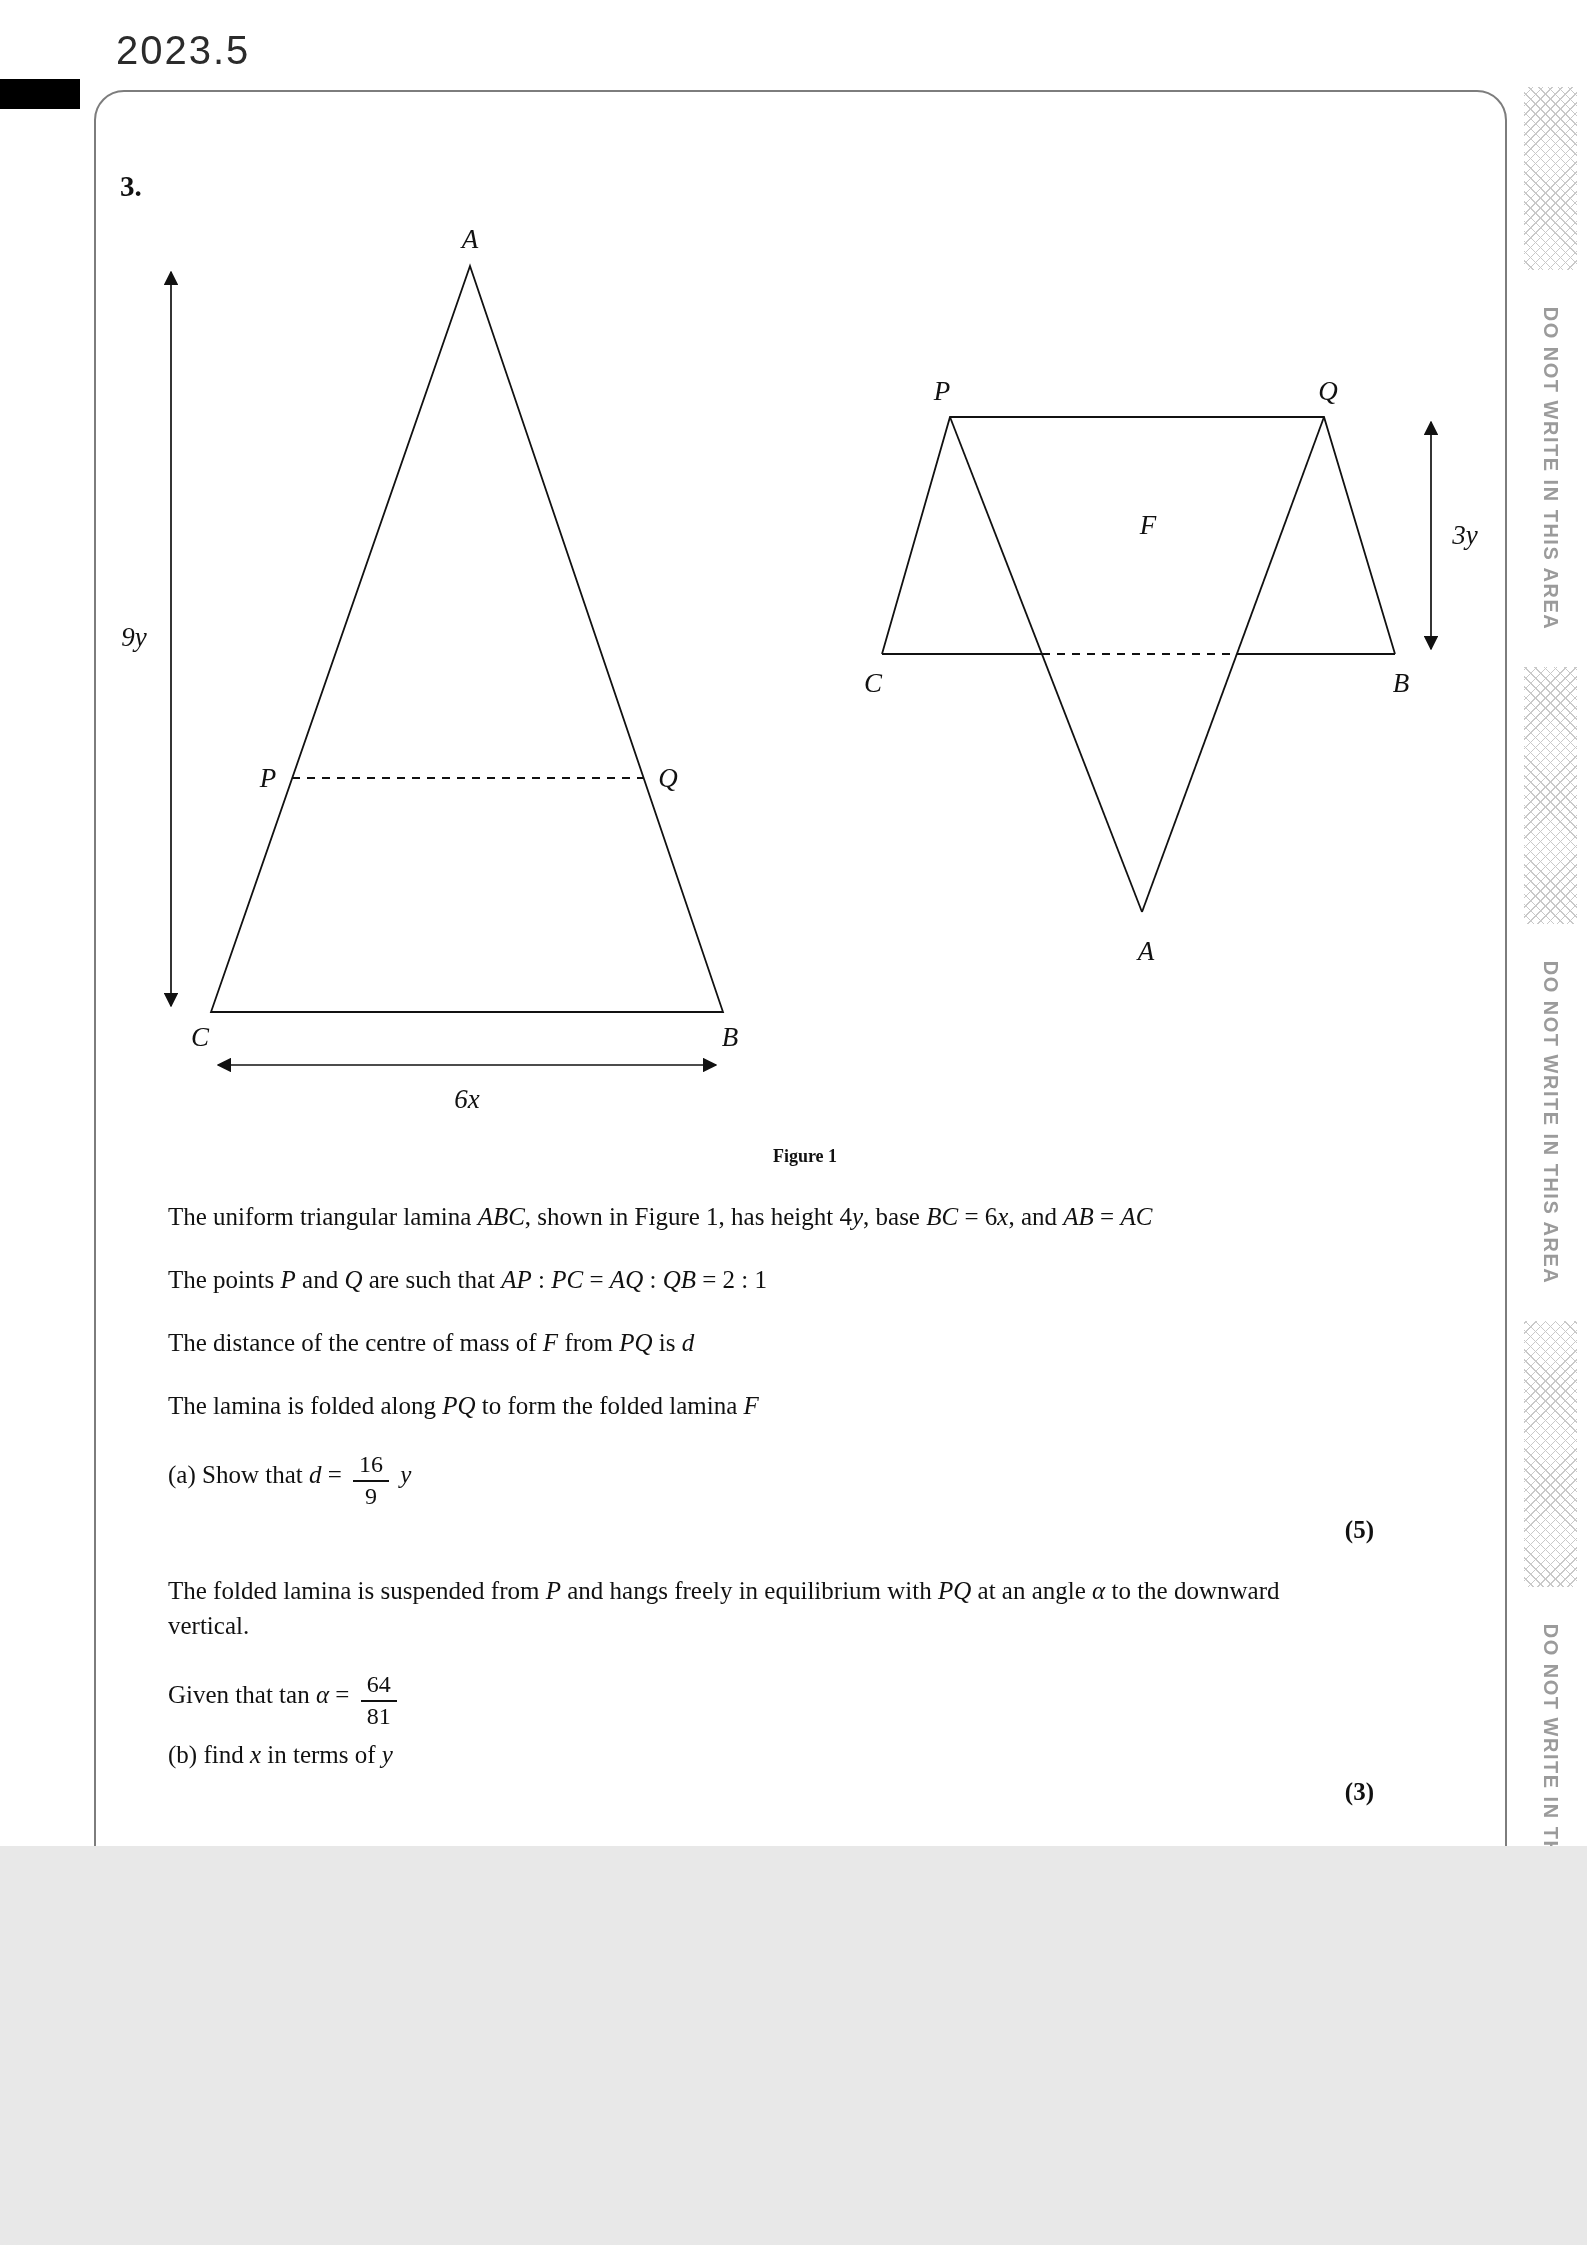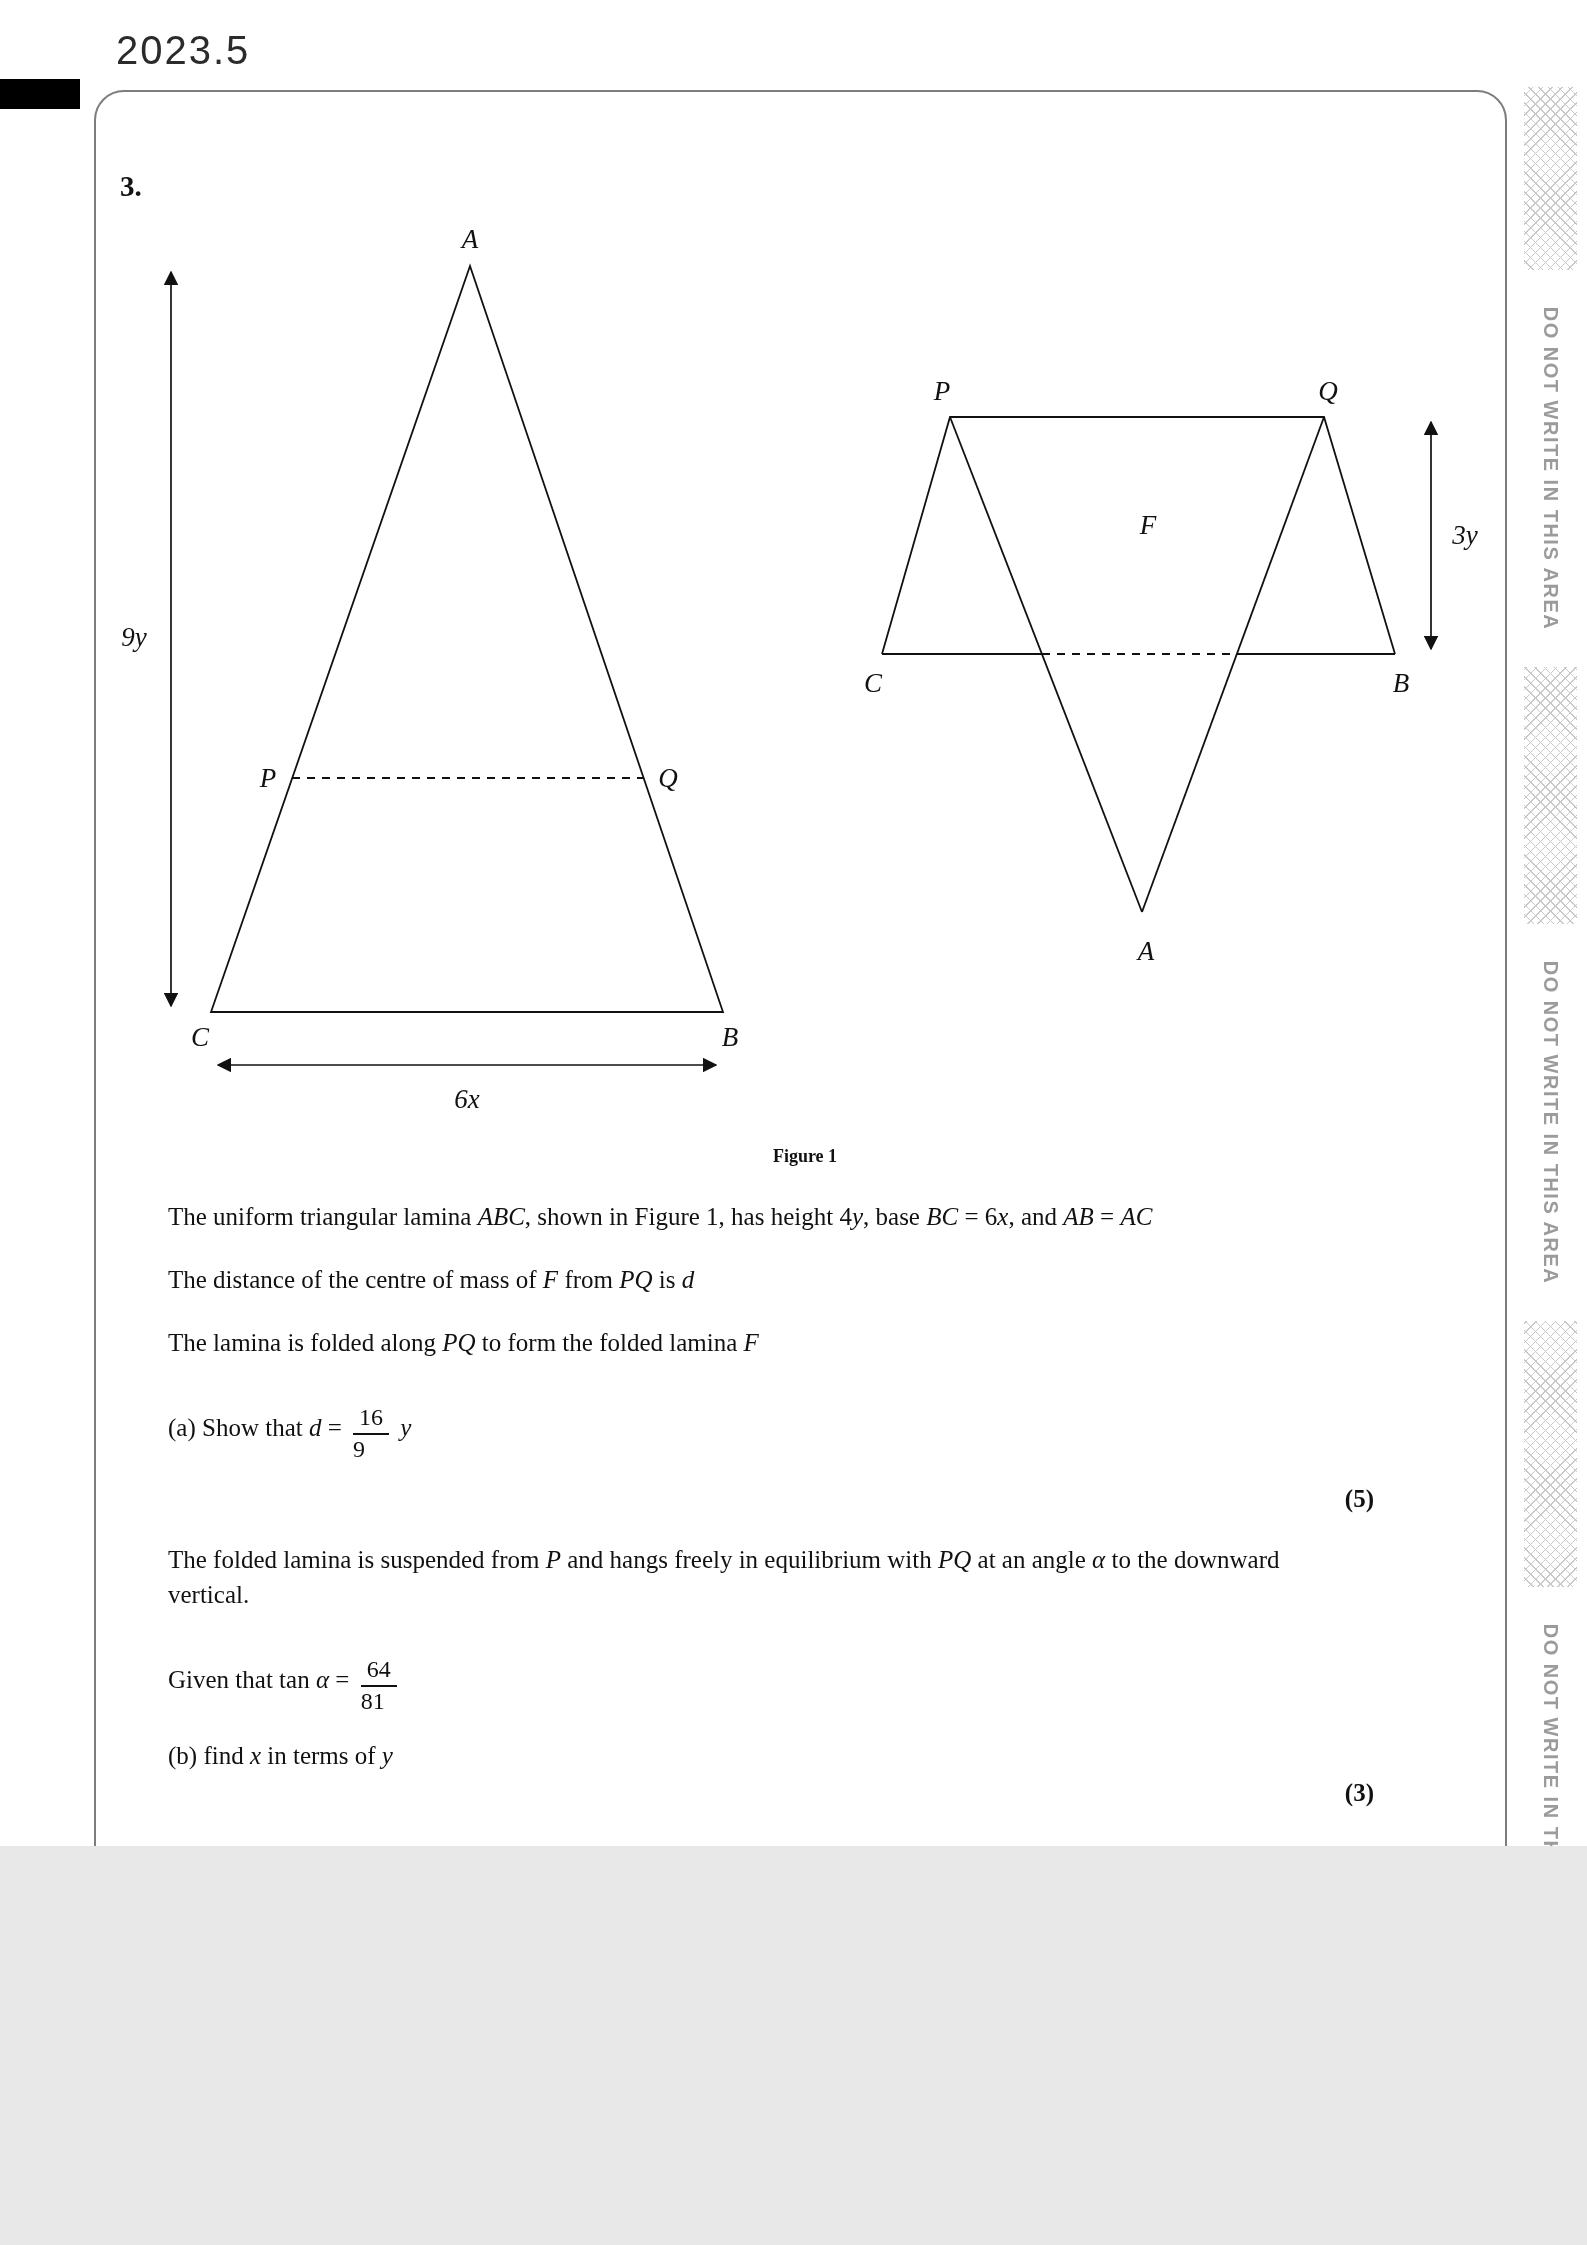--- a/index.html
+++ b/index.html
@@ -24,22 +24,22 @@
   .figure-svg{position:absolute;left:0;top:0;width:1409px;height:1060px;}
   .fig-label text{font-family:"Liberation Serif",serif;font-style:italic;font-size:27px;
                   fill:#111;text-anchor:middle;}
 
   
   .content{position:absolute;left:72px;top:1052px;width:1218px;font-size:25px;line-height:1.4;}
   .caption{text-align:center;font-weight:bold;font-size:18px;margin:0 0 30px 0;padding-left:56px;}
   .para{margin:0 0 28px 0;max-width:1152px;}
   .para.tight{margin-bottom:6px;}
   .it{font-style:italic;}
-  .frac{display:inline-block;vertical-align:-0.85em;text-align:left;line-height:1.15;
-        margin:16px 5px;font-size:24px;}
+  .frac{display:inline-block;vertical-align:-0.85em;text-align:center;line-height:1.15;
+        margin:0 5px;font-size:24px;}
   .frac .num{display:block;border-bottom:2px solid #111;padding:0 6px 1px;}
   .frac .den{display:block;padding-top:1px;}
   .mark{text-align:right;font-weight:bold;font-size:25px;margin:-4px 12px 26px 0;}
 
   
   .dnw-strip{position:absolute;left:1524px;top:87px;width:53px;height:2085px;background-color:#fff;
     background-image:
       repeating-linear-gradient(45deg,#c9c9c9 0,#c9c9c9 1px,transparent 1px,transparent 7px),
       repeating-linear-gradient(-45deg,#c9c9c9 0,#c9c9c9 1px,transparent 1px,transparent 7px);}
   .dnw-panel{position:absolute;left:0;width:53px;height:397px;background:#fff;
@@ -119,20 +119,21 @@
         <text x="1305" y="600">B</text>
         <text x="1050" y="868">A</text>
         <text x="1052" y="442">F</text>
         <text x="1369" y="452">3y</text>
       </g>
     </svg>
 
     <div class="content">
       <div class="caption">Figure 1</div>
       <p class="para"><span>The uniform triangular lamina </span><span class="it">ABC</span><span>, shown in Figure 1, has height 4</span><span class="it">y</span><span>, base </span><span class="it">BC</span><span> = 6</span><span class="it">x</span><span>, and </span><span class="it">AB</span><span> = </span><span class="it">AC</span></p>
+      <p class="para"><span>The points </span><span class="it">P</span><span> and </span><span class="it">Q</span><span> are such that </span><span class="it">AP</span><span> : </span><span class="it">PC</span><span> = </span><span class="it">AQ</span><span> : </span><span class="it">QB</span><span> = 2 : 1</span></p>
       <p class="para"><span>The distance of the centre of mass of </span><span class="it">F</span><span> from </span><span class="it">PQ</span><span> is </span><span class="it">d</span></p>
       <p class="para"><span>The lamina is folded along </span><span class="it">PQ</span><span> to form the folded lamina </span><span class="it">F</span></p>
       <p class="para tight"><span>(a)  Show that  </span><span class="it">d</span><span> = </span><span class="frac"><span class="num">16</span><span class="den">9</span></span><span> </span><span class="it">y</span></p>
       <div class="mark">(5)</div>
       <p class="para"><span>The folded lamina is suspended from </span><span class="it">P</span><span> and hangs freely in equilibrium with </span><span class="it">PQ</span><span> at an angle </span><span class="it">α</span><span> to the downward vertical.</span></p>
       <p class="para tight"><span>Given that tan </span><span class="it">α</span><span> = </span><span class="frac"><span class="num">64</span><span class="den">81</span></span></p>
       <p class="para tight"><span>(b)  find </span><span class="it">x</span><span> in terms of </span><span class="it">y</span></p>
       <div class="mark">(3)</div>
     </div>
   </div>

